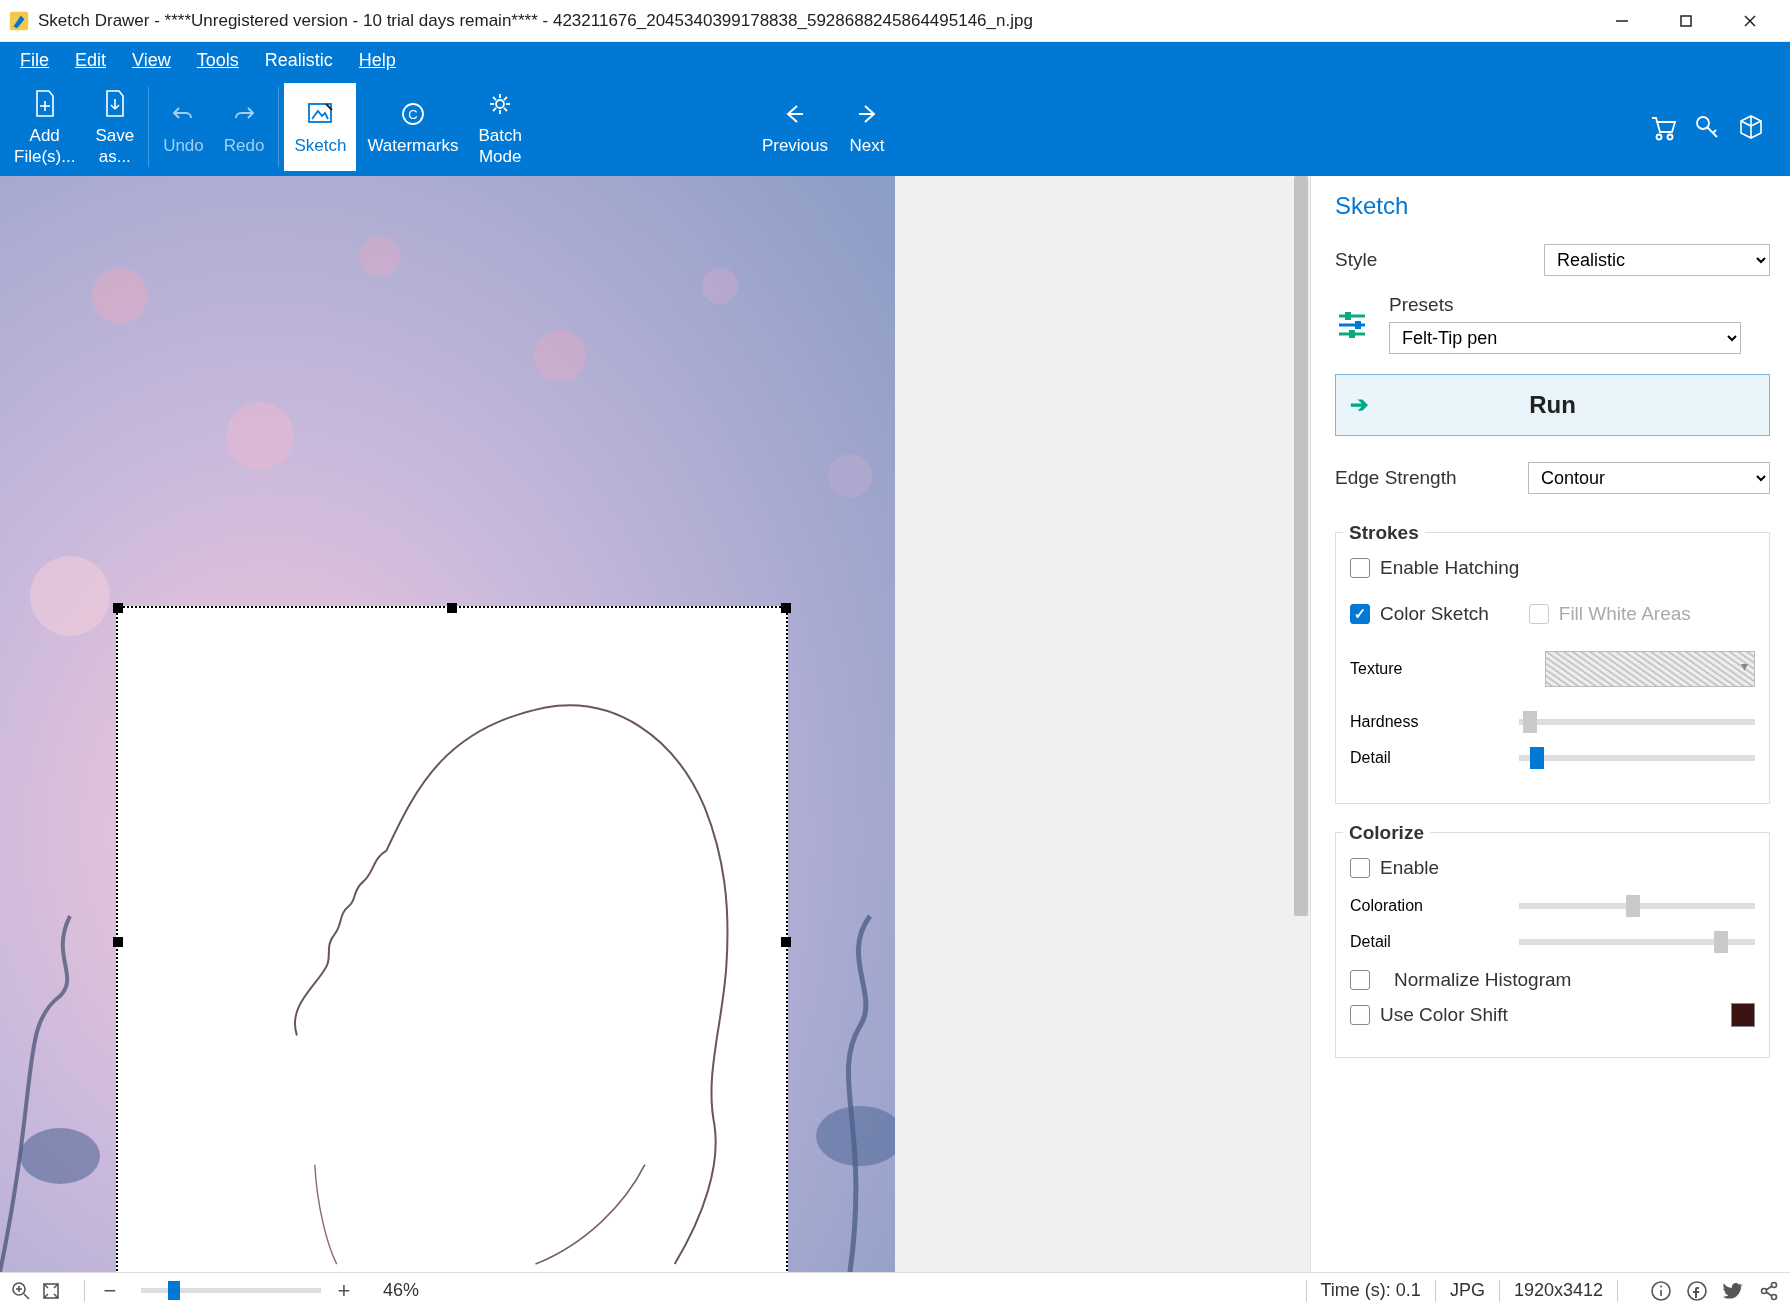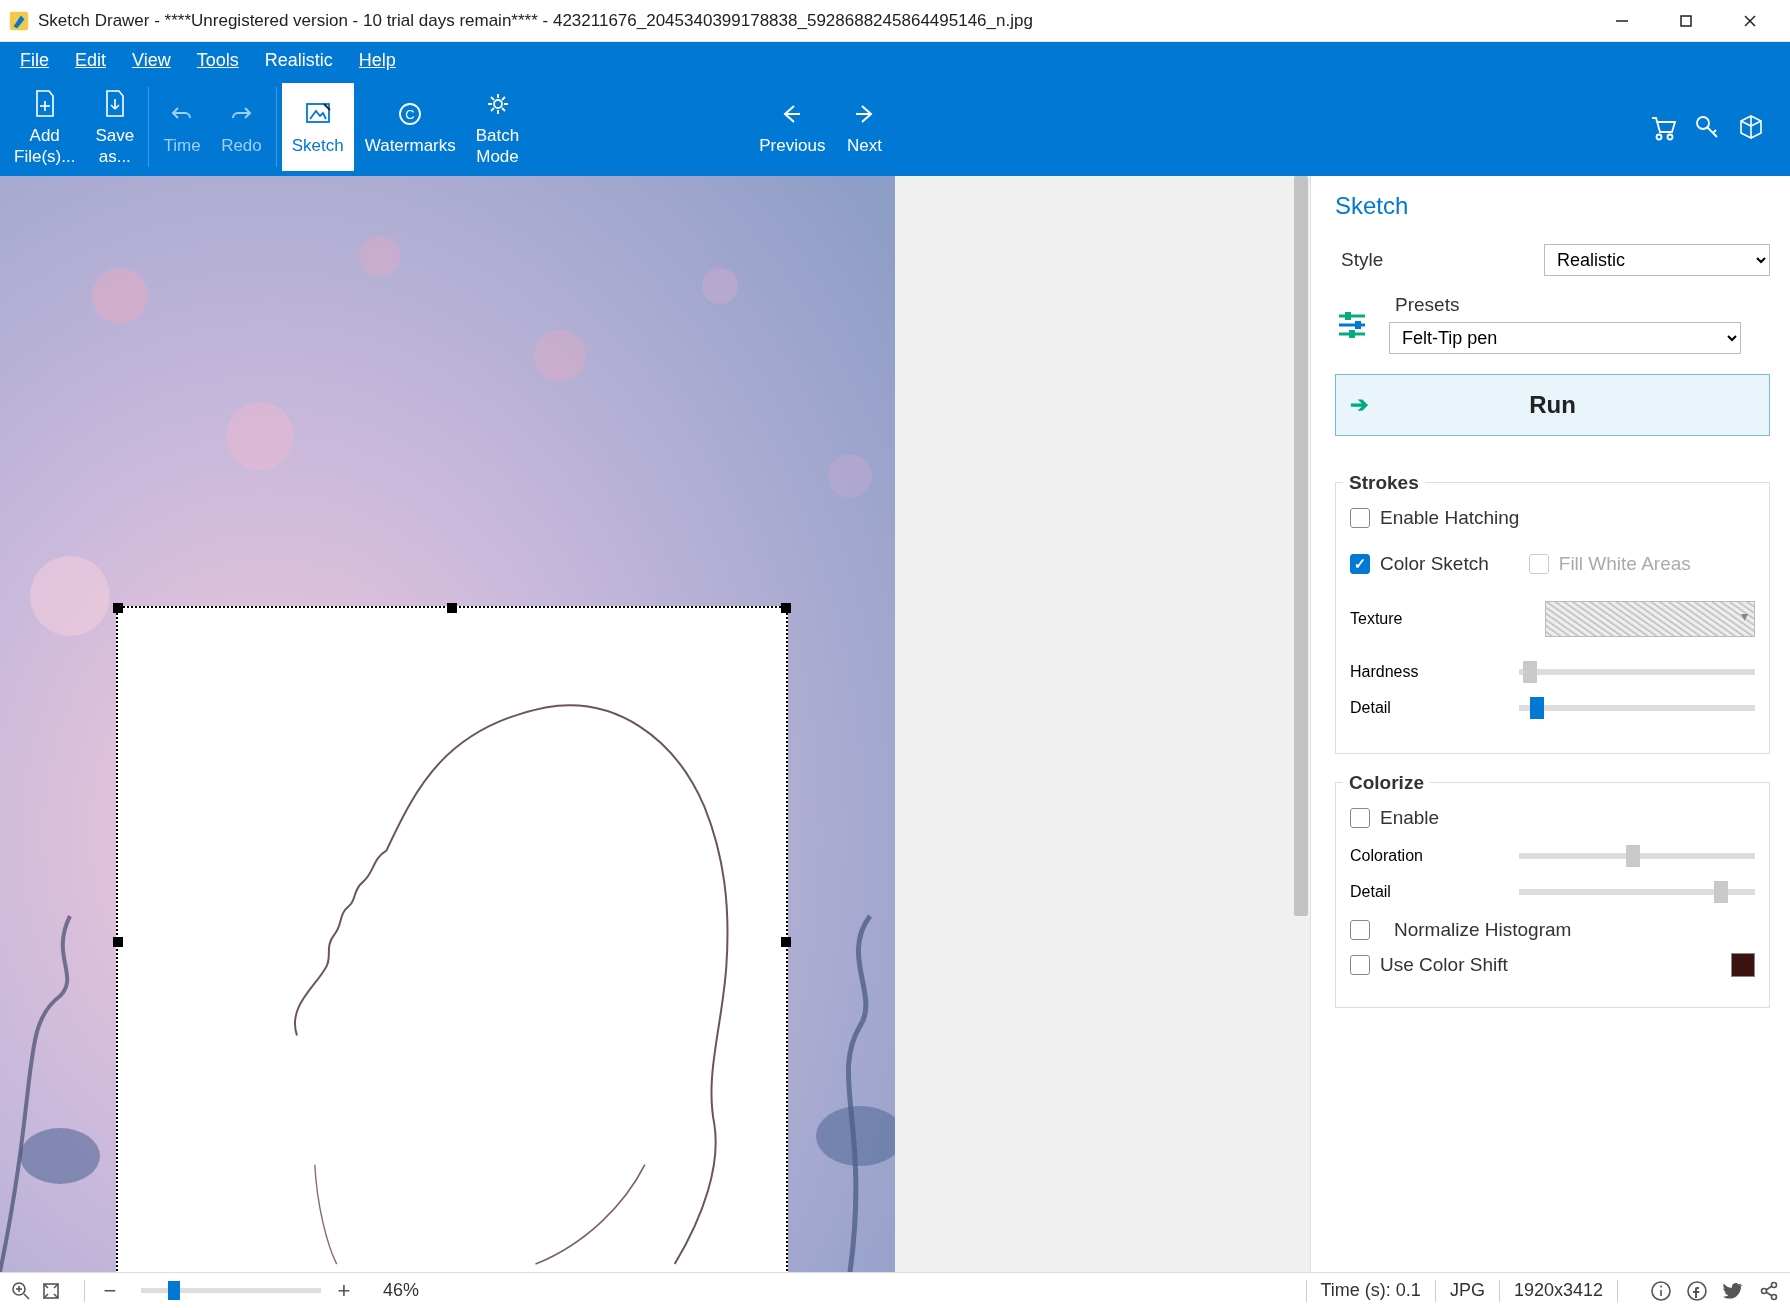--- a/index.html
+++ b/index.html
@@ -36,21 +36,21 @@
 .canvas-bg { position: absolute; left: 0; top: 0; width: 895px; height: 100%; }
 .canvas-scroll { position: absolute; right: 0; top: 0; width: 18px; height: 100%; background: #f0f0f0; }
 .canvas-scroll-thumb { position: absolute; left: 2px; top: 0; width: 14px; height: 740px; background: #c2c2c2; border-radius: 2px; }
 .selection { position: absolute; border: 2px dotted #000; background: #fff; }
 .handle { position: absolute; width: 10px; height: 10px; background: #000; }
 
 
 .panel { width: 480px; background: #fff; border-left: 1px solid #e0e0e0; padding: 16px 20px 8px 24px; overflow-y: auto; }
 .panel h2 { color: #0078d4; font-size: 24px; font-weight: 400; margin-bottom: 24px; }
 .row { display: flex; align-items: center; margin-bottom: 18px; }
-.row .lbl { font-size: 19px; color: #333; flex: 1; margin-left: 6px; }
+.row .lbl { font-size: 19px; color: #333; flex: 1; }
 select, .combo { height: 32px; font-size: 18px; padding: 2px 8px; border: 1px solid #bbb; background: #fff; width: 226px; }
 .combo-wide { width: 352px; }
 .presets-icon { width: 34px; height: 34px; margin-right: 20px; }
 .run-btn { width: 100%; height: 62px; background: #e9f5fb; border: 1px solid #7ab8e0; display: flex; align-items: center; justify-content: center; font-size: 24px; font-weight: 600; color: #222; position: relative; cursor: pointer; margin-bottom: 26px; }
 .run-btn .arrow { position: absolute; left: 14px; top: 50%; transform: translateY(-50%); color: #00a987; font-size: 22px; }
 .group { border: 1px solid #ddd; border-top: none; padding: 12px 14px 18px; margin-bottom: 8px; position: relative; }
 .group-title { position: relative; top: 10px; left: 8px; background: #fff; display: inline-block; padding: 0 6px; font-size: 19px; font-weight: 600; color: #333; z-index: 1; }
 .group-wrap { border-top: 1px solid #ddd; margin-top: -2px; }
 .chk-row { display: flex; align-items: center; gap: 10px; margin: 12px 0; font-size: 19px; color: #333; }
 .chk-row.disabled { color: #aaa; }
@@ -137,21 +137,21 @@
     <div class="t-label">Save
 as...</div>
   </div>
   <div class="tool-sep"></div>
   <div class="tool-btn disabled">
     <div class="t-icon">
         <svg width="24" height="20" viewBox="0 0 24 20" fill="none" stroke="#9fcff2" stroke-width="2">
           <path d="M8 4 L3 9 L8 14 M3 9 h12 a5 5 0 0 1 5 5"></path>
         </svg>
       </div>
-    <div class="t-label">Time</div>
+    <div class="t-label">Undo</div>
   </div>
   <div class="tool-btn disabled" style="min-width:48px">
     <div class="t-icon">
         <svg width="24" height="20" viewBox="0 0 24 20" fill="none" stroke="#9fcff2" stroke-width="2">
           <path d="M16 4 L21 9 L16 14 M21 9 H9 a5 5 0 0 0 -5 5"></path>
         </svg>
       </div>
     <div class="t-label">Redo</div>
   </div>
   <div class="tool-sep"></div>
@@ -283,20 +283,24 @@
         <select class="combo combo-wide"><option>Felt-Tip pen</option></select>
       </div>
     </div>
 
     <div style="height:14px"></div>
     <div class="run-btn">
       <span class="arrow">➔</span>
       <span>Run</span>
     </div>
 
+    <div class="row">
+      <div class="lbl">Edge Strength</div>
+      <select class="combo" style="width:242px"><option>Contour</option></select>
+    </div>
 
     <span class="group-title">Strokes</span>
     <div class="group group-wrap">
       <div class="chk-row">
         <span class="chk"></span>
         <span>Enable Hatching</span>
       </div>
       <div class="two-col">
         <div class="chk-row">
           <span class="chk checked"></span>

